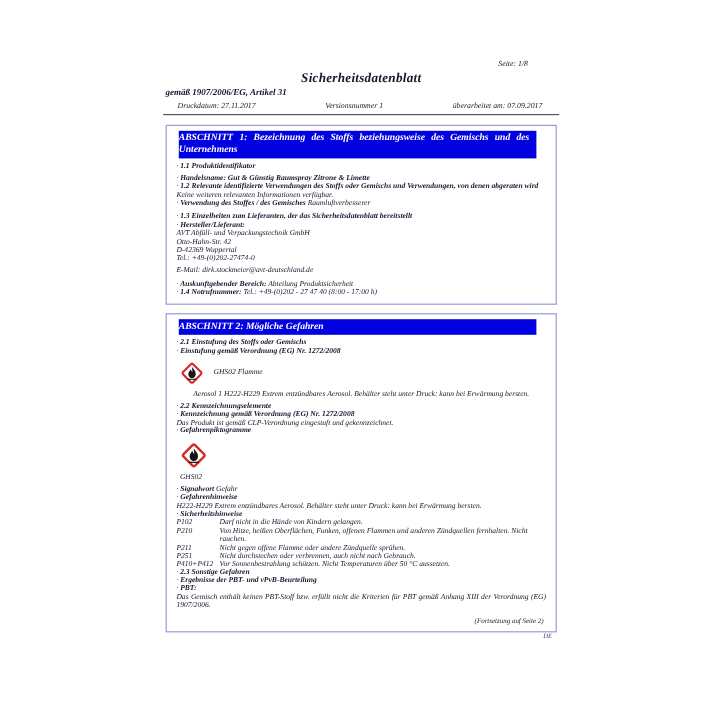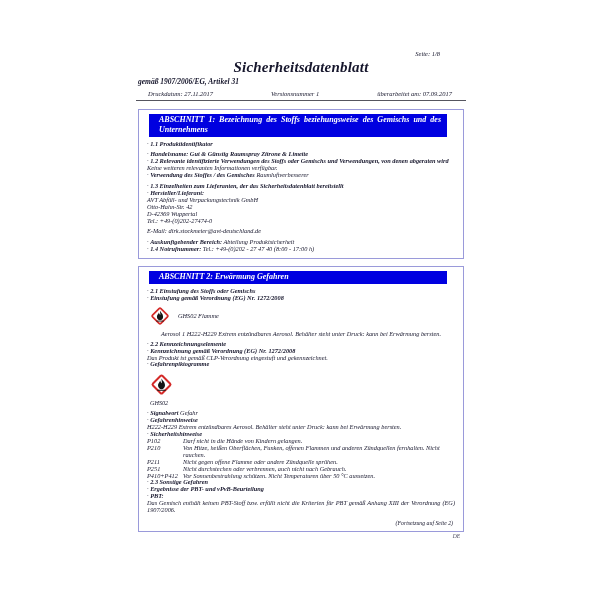--- a/index.html
+++ b/index.html
@@ -2,28 +2,28 @@
 <html style="--section-header-bg: #0000e0; --section-header-text: #ffffff; --frame-border: #9a9ada; --body-text: #16162c; --ghs-red: #d42a28;"><head>
 <meta charset="utf-8">
 <style>
   html,body{margin:0;padding:0;background:#ffffff;}
   body{width:600px;height:600px;overflow:hidden;}
   .sheet{position:relative;width:600px;height:600px;background:#fff;
          font-family:"Liberation Serif", serif;font-style:italic;
          color:var(--body-text,#16162c);}
   .content{position:absolute;left:138px;top:50px;width:326px;}
   .page-label{text-align:right;font-size:6.5px;padding-right:24px;}
-  .title{text-align:center;font-size:15px;font-weight:bold;margin-top:2px;letter-spacing:.2px;}
+  .title{text-align:center;font-size:11px;font-weight:bold;margin-top:2px;letter-spacing:.2px;}
   .subtitle{font-size:7.5px;font-weight:bold;margin-top:1px;}
   .meta{display:flex;justify-content:space-between;font-size:6.5px;margin-top:4px;padding:0 12px 0 10px;}
   .rule{border-top:1px solid #55555f;margin:3px -2px 0 -2px;height:0;}
   .sec{border:1px solid var(--frame-border,#9a9ada);margin-top:8px;padding:3px 8px 5px 8px;background:#fff;}
   .sec2{margin-top:7px;}
   .sec-h{background:var(--section-header-bg,#0000e0);color:var(--section-header-text,#fff);
-         font-weight:bold;font-size:8px;line-height:1.22;padding:1px 6px 2px 10px;
+         font-weight:bold;font-size:8px;line-height:1.22;padding:1px 6px 2px 0;
          margin:1px 8px 4px 2px;text-align:justify;}
   .ln{font-size:6.3px;line-height:6.9px;}
   .gap{margin-top:4px;}
   .b{font-weight:bold;}
   .just{text-align:justify;}
   .pcode{padding-left:36px;}
   .code{display:inline-block;min-width:36px;margin-left:-36px;}
   .hazard{font-size:6.3px;line-height:7px;margin:3px 0 2px 0;text-align:justify;text-align-last:center;}
   .picto-row{display:flex;align-items:center;gap:7px;margin:3px 0 2px 2px;}
   .picto svg{width:22px;height:22px;display:block;}
@@ -63,21 +63,21 @@
           <div class="ln"><span class="r">Otto-Hahn-Str. 42</span></div>
           <div class="ln"><span class="r">D-42369 Wuppertal</span></div>
           <div class="ln"><span class="r">Tel.: +49-(0)202-27474-0</span></div>
           <div class="ln gap"><span class="r">E-Mail: dirk.stockmeier@avt-deutschland.de</span></div>
           <div class="ln gap"><span class="bl">· </span><span class="b">Auskunftgebender Bereich:</span><span class="r"> Abteilung Produktsicherheit</span></div>
           <div class="ln"><span class="bl">· </span><span class="b">1.4 Notrufnummer:</span><span class="r"> Tel.: +49-(0)202 - 27 47 40 (8:00 - 17:00 h)</span></div>
         </div>
     </div>
 
     <div class="sec sec2">
-      <div class="sec-h">ABSCHNITT 2: Erwärmung Gefahren</div>
+      <div class="sec-h">ABSCHNITT 2: Mögliche Gefahren</div>
       <div class="sec-b" id="sec2">
           <div class="ln"><span class="bl">· </span><span class="b">2.1 Einstufung des Stoffs oder Gemischs</span></div>
           <div class="ln"><span class="bl">· </span><span class="b">Einstufung gemäß Verordnung (EG) Nr. 1272/2008</span></div>
           <div class="picto-row">
             <span class="picto">
               <svg viewBox="0 0 100 100">
                 <rect x="23" y="23" width="54" height="54" rx="6" transform="rotate(45 50 50)" fill="#ffffff" style="stroke:var(--ghs-red,#d42a28)" stroke-width="8"></rect>
                 <path d="M50 26 C55 36 64 40 64 53 C64 62 58 69 50 69 C42 69 36 62 36 53 C36 45 42 42 45 34 C46 40 49 43 51 45 C53 40 49 33 50 26 Z" fill="#151515"></path>
                 <rect x="33" y="71" width="34" height="4" fill="#151515"></rect>
               </svg>

